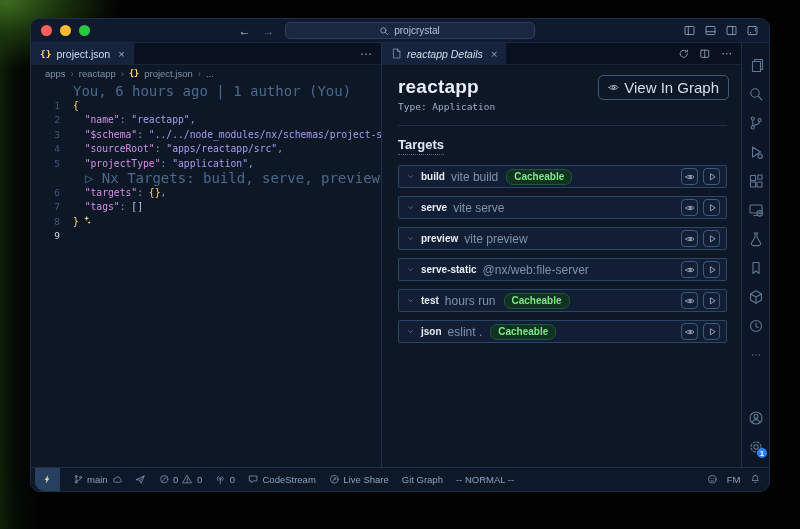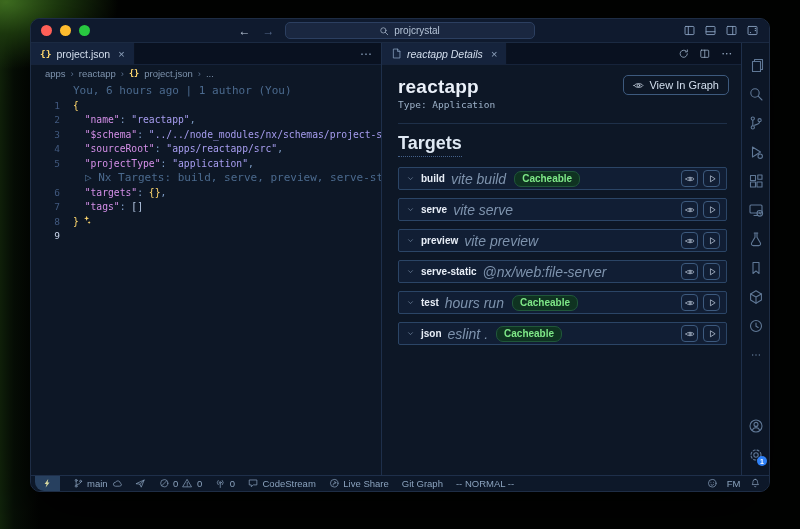--- a/index.html
+++ b/index.html
@@ -49,60 +49,60 @@
   .breadcrumbs{height:16px; flex:none; display:flex; align-items:center; gap:5px; padding-left:14px;
     font-size:9.5px; color:#7e93ad; background:#0d1726;}
   .breadcrumbs .sep{color:#5b7190;}
   .breadcrumbs .braces-ic{color:#ffd76d; font-size:8.5px; font-weight:bold; font-family:"DejaVu Sans Mono",monospace;}
   
   .editor{flex:1; background:#0d1726; overflow:hidden; padding-top:3px;
     font-family:"DejaVu Sans Mono",monospace; font-size:9.7px;}
   .code-row{display:flex; height:14.5px; line-height:14.5px; white-space:pre; align-items:center;}
   .gutter{width:42px; flex:none; text-align:right; padding-right:13px; color:#41597f; font-size:9.5px;}
   .gutter.active{color:#c7d3e8;}
-  .blame-text,.codelens-text{color:#4b6a8e; font-size:11px;text-align:right;}
+  .blame-text,.codelens-text{color:#4b6a8e; font-size:14px;text-align:right;}
   .codelens-text{padding-left:12px;}
   .tok-key{color:#d48fe8}.tok-str{color:#a79df0}.tok-punct{color:#7d9cc4}
   .tok-brace{color:#ffd76d}.tok-bracket{color:#b7cae6}.tok-plain{color:#c8d4e6}
   .sparkle{color:#ffd76d; font-size:10px; margin-left:2px; display:inline-flex;}
   
   .panel{flex:1; background:#0d1726; padding:10px 12px 0 16px; overflow:hidden;}
   .panel-head{display:flex; align-items:flex-start;}
   .panel-head h1{font-size:19px; font-weight:600; color:#eaf0f9; margin-top:1px; letter-spacing:.2px;}
   .vig{margin-left:auto; display:flex; align-items:center; gap:5px; background:transparent;
-    border:1px solid #3d5a7e; border-radius:5px; color:#d3dfee; font-size:11px; padding:3px 9px;
+    border:1px solid #3d5a7e; border-radius:5px; color:#d3dfee; font-size:15px; padding:3px 9px;
     font-family:"Liberation Sans",sans-serif; cursor:pointer;}
   .vig .ic{font-size:11px;}
   .meta{font-family:"DejaVu Sans Mono",monospace; font-size:9.5px; color:#9db2c9; line-height:14px;}
   .meta.first{margin-top:10px;}
   .divider{border:none; border-top:1px solid #1e3049; margin:11px 2px 9px 0;}
-  .targets-h{font-size:18px; font-weight:700; color:#dfe9f4; display:inline-block;
+  .targets-h{font-size:13px; font-weight:700; color:#dfe9f4; display:inline-block;
     border-bottom:1px dotted #44618a; padding-bottom:2px; margin-bottom:10px;}
   .trow{height:23px; border:1px solid #2b4566; background:#111e34; border-radius:2px;
     display:flex; align-items:center; gap:6px; padding:0 6px 0 7px; margin:0 2px 8px 0;}
   .trow .chev{color:#7e93ad; font-size:9px;}
   .tname{font-size:10px; font-weight:700; color:#e8eef7;}
-  .tcmd{font-size:14px; color:#7e93ad;font-style:italic;}
+  .tcmd{font-size:12px; color:#7e93ad;}
   .badge{font-size:10px; font-weight:700; color:#7ee787; background:#0f3321; border:1px solid #20573a;
     border-radius:7px; padding:1px 7px 2px; margin-left:2px;}
   .tbtns{margin-left:auto; display:flex; gap:5px;}
   .ibtn{width:17px; height:17px; border:1px solid #3d5a7e; border-radius:4px; color:#c6d4e5;
     display:flex; align-items:center; justify-content:center; font-size:10px; background:transparent;}
   
   .activitybar{width:28px; flex:none; border-left:1px solid #1e2f4a; background:#0c1626;
     display:flex; flex-direction:column; align-items:center; padding:7px 0 6px;}
   .ab-item{height:29px; width:100%; display:flex; align-items:center; justify-content:center;
     color:#5f7795; font-size:16px; position:relative;}
   .ab-item.more{font-size:12px;}
   .ab-bottom{margin-top:auto;}
   .ab-badge{position:absolute; right:2px; bottom:3px; min-width:10px; height:10px; border-radius:5px;
     background:#2f81f7; color:#fff; font-size:7px; font-weight:bold; display:flex; align-items:center;
     justify-content:center; padding:0 2px;}
   
-  .statusbar{height:16px; flex:none; background:#0d1829; border-top:1px solid #1e2f4a;
+  .statusbar{height:24px; flex:none; background:#0d1829; border-top:1px solid #1e2f4a;
     display:flex; align-items:center; font-size:9.5px; color:#8aa2bd; padding:0 9px 0 4px;}
   .sb-left{display:flex; align-items:center; gap:13px; height:100%;}
   .sb-item{display:flex; align-items:center; gap:4px; height:100%;}
   .sb-item .ic{font-size:10.5px;}
   .sb-item.remote{background:#27405f; padding:0 7px; color:#d9d9a0; border-bottom-left-radius:9px;}
   .sb-right{margin-left:auto; display:flex; align-items:center; gap:9px; height:100%;}
 </style>
 </head>
 <body>
 

